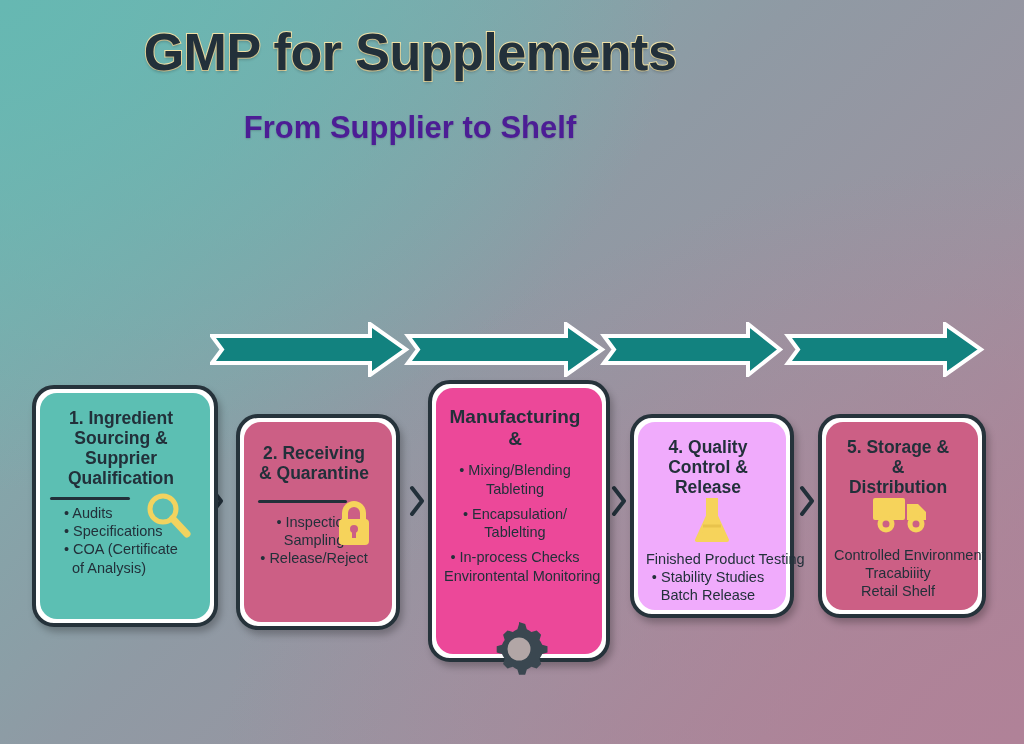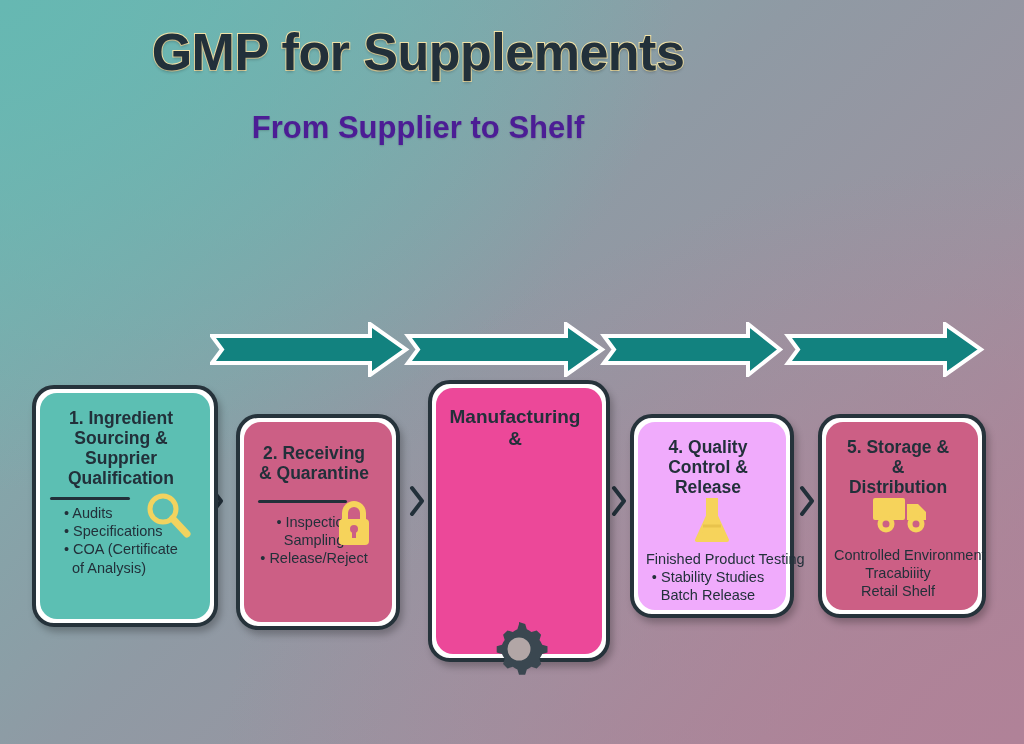--- a/index.html
+++ b/index.html
@@ -26,21 +26,21 @@
     background:
       radial-gradient(120% 120% at 0% 0%, #66b8b2 0%, rgba(102,184,178,0) 55%),
       radial-gradient(130% 130% at 100% 100%, #b08298 0%, rgba(176,130,152,0) 60%),
       linear-gradient(135deg, #74b6b2 0%, #8f9aa4 45%, #9b93a0 70%, #ad8396 100%);
   }
 
   
   #header {
     position: absolute;
     top: 0;
-    left: 12px;
+    left: 4px;
     width: 812px;
     text-align: center;
   }
   #title {
     margin: 0;
     padding-top: 22px;
     font-size: 52px;
     font-weight: bold;
     letter-spacing: -0.5px;
     color: #22303a;
@@ -223,20 +223,28 @@
       </div>
     </div>
   </div>
 
   <div class="card" id="card-3">
     <div class="card-inner">
       <div class="card-title">
         <div>Manufacturing</div>
         <div>&amp;</div>
       </div>
+      <div class="card-body">
+        <div>• Mixing/Blending</div>
+        <div>Tableting</div>
+        <div style="margin-top:7px">• Encapsulation/</div>
+        <div>Tablelting</div>
+        <div style="margin-top:7px">• In-process Checks</div>
+        <div>Environtental Monitoring</div>
+      </div>
       <svg class="icon-abs" id="icon-gear" width="62" height="62" viewBox="0 0 62 62">
         <path fill="#3a4750" d="M31 4 l6.2 2.0 1.6 5.3 a21 21 0 0 1 4.6 2.7 l5.3-1.6 4.4 4.4 -1.6 5.3 a21 21 0 0 1 2.7 4.6 l5.3 1.6 0 6.2 -5.3 1.6 a21 21 0 0 1-2.7 4.6 l1.6 5.3 -4.4 4.4 -5.3-1.6 a21 21 0 0 1-4.6 2.7 l-1.6 5.3 -6.2 0 -1.6-5.3 a21 21 0 0 1-4.6-2.7 l-5.3 1.6 -4.4-4.4 1.6-5.3 a21 21 0 0 1-2.7-4.6 l-5.3-1.6 0-6.2 5.3-1.6 a21 21 0 0 1 2.7-4.6 l-1.6-5.3 4.4-4.4 5.3 1.6 a21 21 0 0 1 4.6-2.7 l1.6-5.3 z"></path>
         <circle cx="31" cy="31" r="11.5" fill="#b2a6a6"></circle>
       </svg>
     </div>
   </div>
 
   <div class="card" id="card-4">
     <div class="card-inner">
       <div class="card-title">

